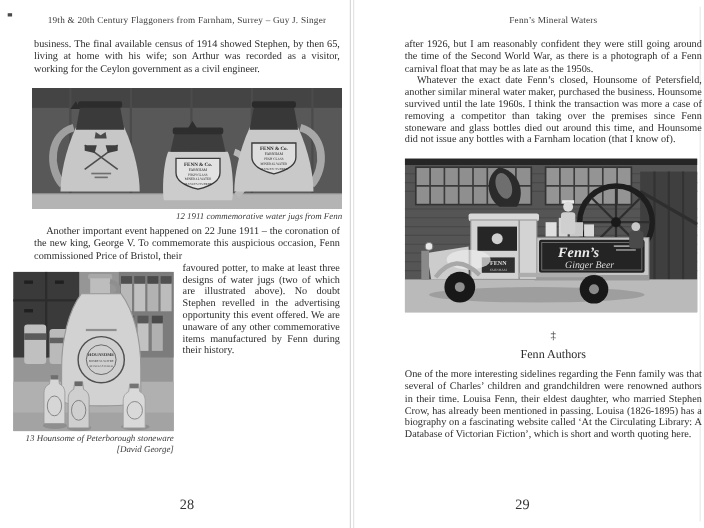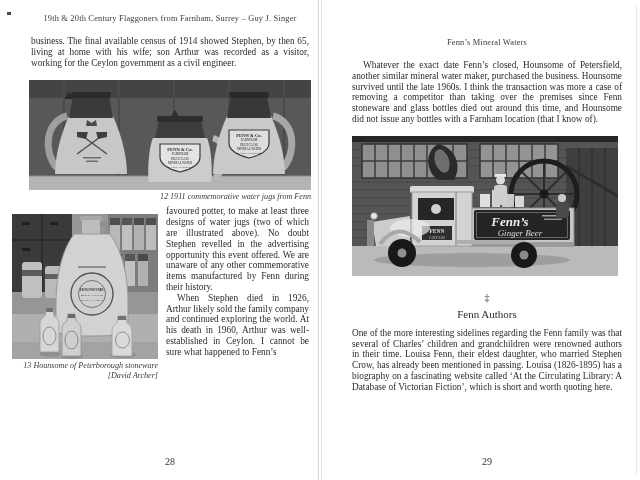--- a/index.html
+++ b/index.html
@@ -6,21 +6,21 @@
   body{
     width:640px;height:480px;position:relative;overflow:hidden;
     background:#ffffff;color:#262626;
     font-family:"Liberation Serif", serif;
   }
   .page{position:absolute;top:0;height:480px;padding-left:19px;}
   #left-page{left:0;width:320px;}
   #right-page{left:320px;width:320px;}
   .content{position:absolute;top:14px;}
   #left-page .content{left:31px;width:278px;}
-  #right-page .content{left:32px;width:270px;margin-top:24px;}
+  #right-page .content{left:48px;width:270px;}
   .pg-header{
     text-align:center;font-size:8.4px;line-height:10px;color:#3a3a3a;
     margin-bottom:12px;letter-spacing:.2px;
   }
   p.body{
     font-size:9.3px;line-height:10.8px;text-align:justify;margin:0;color:#2b2b2b;
   }
   p.ind{text-indent:11px;}
   .sp{margin-top:5px;}
   figure{margin:0;padding:0;}
@@ -31,24 +31,24 @@
   #figure-12{margin:12px 0 4px -2px;width:282px;}
   #figure-12 svg{display:block;width:282px;height:110px;}
   .wrap-sec::after{content:"";display:block;clear:both;}
   #figure-13{float:left;width:146px;margin:8px 8px 16px -19px;}
   #figure-13 svg{display:block;width:146px;height:145px;}
   #figure-14{margin:11px auto 0 auto;width:314px;}
   #figure-14 svg{display:block;width:266px;height:140px;}
   .separator{ text-align:center;font-size:10px;line-height:10px;margin-top:5px;color:#2b2b2b;}
   .section-heading{text-align:center;font-size:11px;line-height:11px;margin-top:6px;margin-bottom:8px;color:#2b2b2b;}
   .page-number{
-    position:absolute;bottom:13px;text-align:center;font-size:10px;color:#333;
+    position:absolute;bottom:13px;text-align:center;font-size:13px;color:#333;
   }
   #left-page .page-number{left:31px;width:278px;}
-  #right-page .page-number{left:32px;width:270px;margin-top:44px;}
+  #right-page .page-number{left:20px;width:270px;margin-top:44px;}
   .gutter-line{position:absolute;top:0;height:480px;width:1px;background:#d4d4d4;}
   #gutter-a{left:318px;}
   #gutter-b{left:321px;background:#e2e2e2;}
   #page-edge-line{position:absolute;top:6px;height:468px;width:1px;left:636px;background:#e8e8e8;}
   #scan-artifact{position:absolute;left:7px;top:12px;width:4px;height:3px;background:#4a4a4a;}
   svg text{font-family:"Liberation Serif", serif;}
 </style>
 </head>
 <body>
 
@@ -121,20 +121,21 @@
             <text text-anchor="middle" x="0" y="-2.8" font-size="3.4" fill="#222">FARNHAM</text>
             <text text-anchor="middle" x="0" y="1.8" font-size="3" fill="#222">HIGH CLASS</text>
             <text text-anchor="middle" x="0" y="6" font-size="3" fill="#222">MINERAL WATER</text>
             <text text-anchor="middle" x="0" y="10.2" font-size="2.8" fill="#222">MANUFACTURERS</text>
           </g>
         </g>
       </svg>
       <figcaption class="fig-caption">12 1911 commemorative water jugs from Fenn</figcaption>
     </figure>
 
+    <p class="body ind">Another important event happened on 22 June 1911 – the coronation of the new king, George V. To commemorate this auspicious occasion, Fenn commissioned Price of Bristol, their</p>
 
     <div class="wrap-sec">
       <figure id="figure-13">
         <svg viewBox="0 0 146 145" xmlns="http://www.w3.org/2000/svg">
           <rect width="146" height="145" fill="#969696"></rect>
           <rect width="60" height="78" fill="#3a3a3a"></rect>
           <line x1="30" y1="0" x2="30" y2="78" stroke="#2c2c2c" stroke-width="2"></line>
           <line x1="0" y1="26" x2="60" y2="26" stroke="#2c2c2c" stroke-width="2"></line>
           <rect x="10" y="8" width="8" height="3" fill="#1f1f1f"></rect>
           <rect x="38" y="8" width="8" height="3" fill="#1f1f1f"></rect>
@@ -188,35 +189,35 @@
             <path d="M56,100 h7 l1,7 c4,2 5,5 5,9 v26 h-19 v-26 c0,-4 1,-7 5,-9 z" fill="#cfcfcf" stroke="#949494" stroke-width="0.8"></path>
             <rect x="56" y="100" width="7" height="4" fill="#696969"></rect>
             <ellipse cx="59.5" cy="126" rx="6.5" ry="9" fill="none" stroke="#767676" stroke-width="0.8"></ellipse>
             <path d="M106,102 h8 l1,7 c4,2 5,5 5,9 v24 h-20 v-24 c0,-4 1,-7 5,-9 z" fill="#d9d9d9" stroke="#9d9d9d" stroke-width="0.8"></path>
             <rect x="106" y="102" width="8" height="4" fill="#747474"></rect>
             <ellipse cx="110.5" cy="126" rx="7" ry="8" fill="none" stroke="#7f7f7f" stroke-width="0.8"></ellipse>
           </g>
         </svg>
         <figcaption class="fig-caption">
           <span>13 Hounsome of Peterborough stoneware</span><br>
-          <span>[David Archer]</span>
+          <span>[David George]</span>
         </figcaption>
       </figure>
 
       <p class="body">favoured potter, to make at least three designs of water jugs (two of which are illustrated above). No doubt Stephen revelled in the advertising opportunity this event offered. We are unaware of any other commemorative items manufactured by Fenn during their history.</p>
-      <p class="body ind sp">When Stephen died in 1926, Arthur likely sold the family company and continued exploring the world. At his death in 1960, Arthur was well-established in Ceylon. I cannot be sure what happened to Fenn’s</p>
     </div>
   </div>
   <div class="page-number">28</div>
 </div>
 
 <div class="page" id="right-page">
   <div class="content">
     <div class="pg-header">Fenn’s Mineral Waters</div>
 
+    <p class="body">after 1926, but I am reasonably confident they were still going around the time of the Second World War, as there is a photograph of a Fenn carnival float that may be as late as the 1950s.</p>
     <p class="body ind sp">Whatever the exact date Fenn’s closed, Hounsome of Petersfield, another similar mineral water maker, purchased the business. Hounsome survived until the late 1960s. I think the transaction was more a case of removing a competitor than taking over the premises since Fenn stoneware and glass bottles died out around this time, and Hounsome did not issue any bottles with a Farnham location (that I know of).</p>
 
     <figure id="figure-14">
       <svg viewBox="0 0 266 140" xmlns="http://www.w3.org/2000/svg">
         <rect width="266" height="140" fill="#555555"></rect>
         <g stroke="#494949" stroke-width="1">
           <line x1="0" y1="14" x2="266" y2="14"></line>
             <line x1="0" y1="22" x2="266" y2="22"></line>
           <line x1="0" y1="30" x2="266" y2="30"></line>
             <line x1="0" y1="46" x2="266" y2="46"></line>

